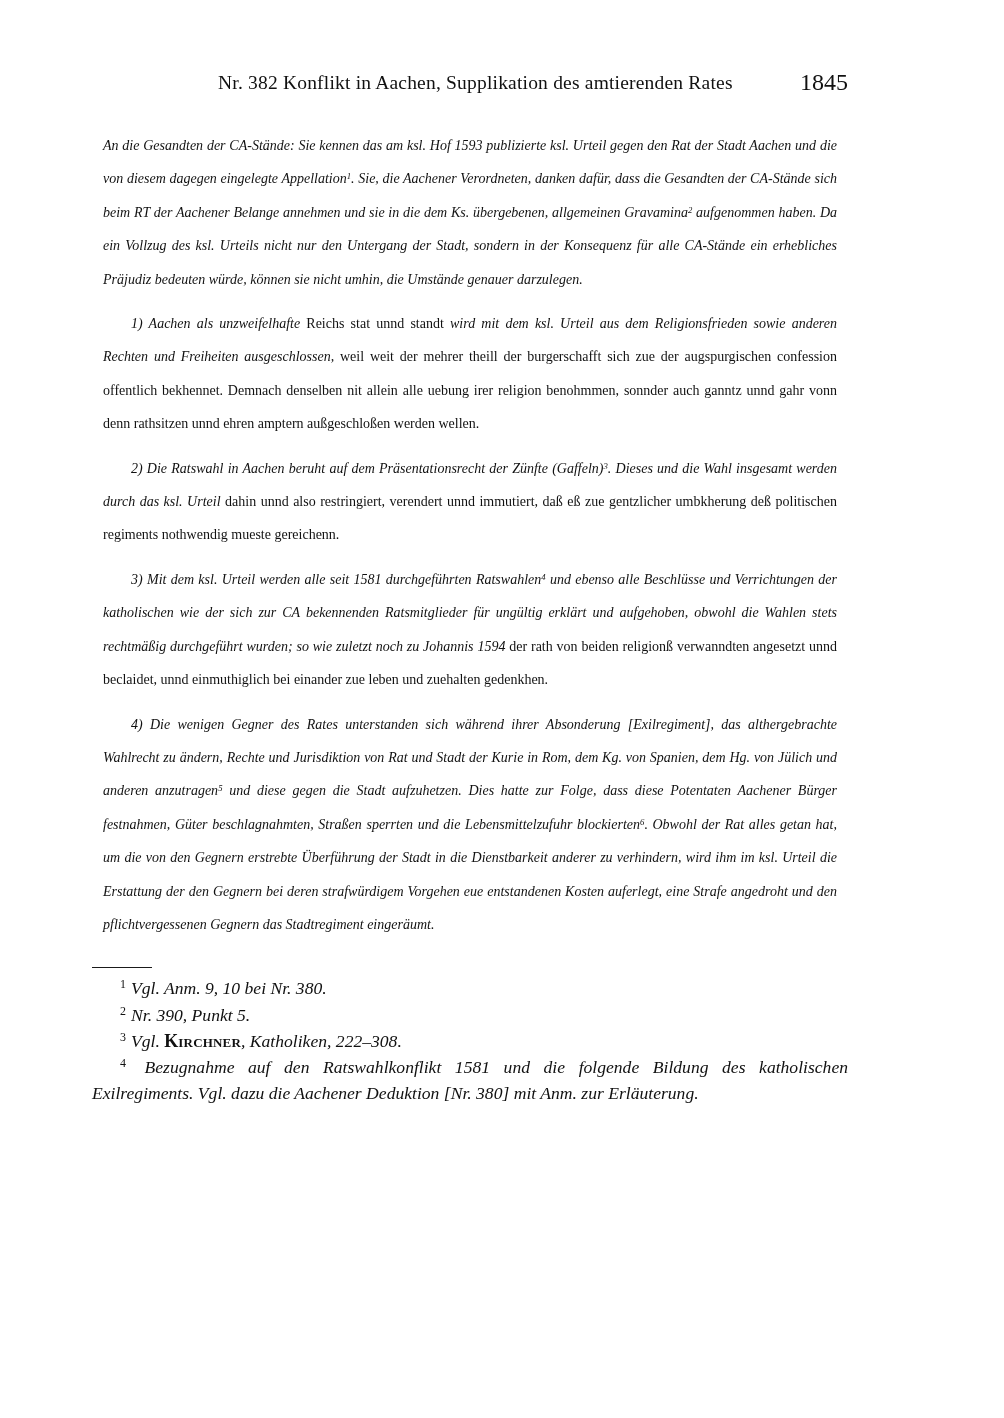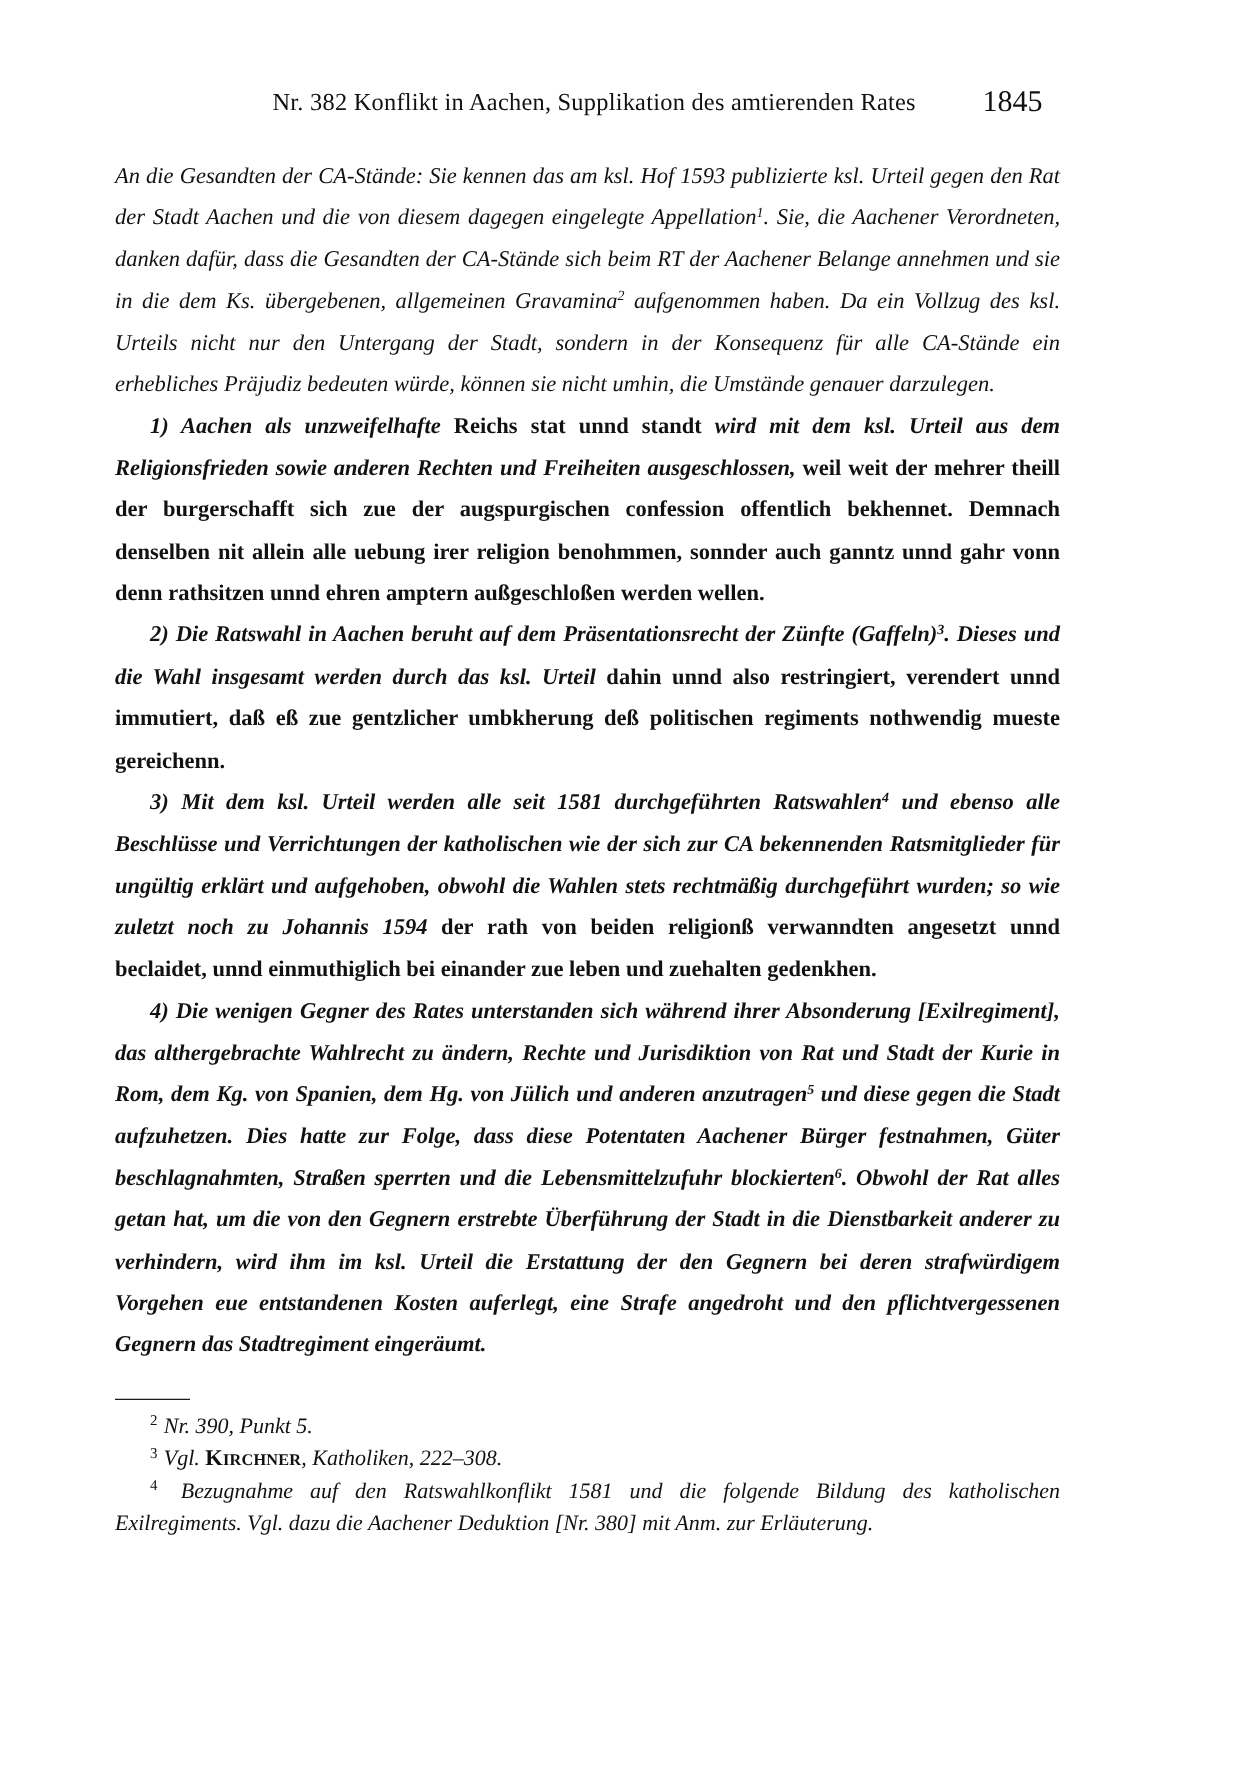--- a/index.html
+++ b/index.html
@@ -37,41 +37,40 @@
   }
   .runhead-title {
     position: absolute;
     left: 126px;
     top: 0;
     white-space: nowrap;
     letter-spacing: 0.01em;
   }
   .runhead-page {
     position: absolute;
-    right: 14px;
+    right: 0;
     top: -3px;
     font-size: 24px;
   }
 
   
   .body-block {
     margin-top: 6px;
   }
   p.para {
-    margin: 0;
-    font-size: 18px;
+    margin: 11px;
+    font-size: 14px;
     line-height: 33.4px;
     text-align: justify;
     text-justify: inter-word;
     hyphens: none;
     -webkit-hyphens: none;
   }
   p.para.indent {
     text-indent: 28px;
-    font-weight: bold;
   }
   .it { font-style: italic; }
   .rm { font-style: normal; }
   sup.fn {
     font-size: 0.62em;
     vertical-align: 0.52em;
     line-height: 0;
     font-style: normal;
   }
   sup.fn.i { font-style: italic; }
@@ -126,20 +125,21 @@
         <p class="para"><span class="it">An die Gesandten der CA-Stände: Sie kennen das am ksl. Hof 1593 publizierte ksl. Urteil gegen den Rat der Stadt Aachen und die von diesem dagegen eingelegte Appellation</span><sup class="fn i">1</sup><span class="it">. Sie, die Aachener Verordneten, danken dafür, dass die Gesandten der CA-Stände sich beim RT der Aachener Belange annehmen und sie in die dem Ks. übergebenen, allgemeinen Gravamina</span><sup class="fn i">2</sup><span class="it"> aufgenommen haben. Da ein Vollzug des ksl. Urteils nicht nur den Untergang der Stadt, sondern in der Konsequenz für alle CA-Stände ein erhebliches Präjudiz bedeuten würde, können sie nicht umhin, die Umstände genauer darzulegen.</span></p>
         <p class="para indent"><span class="it">1) Aachen als unzweifelhafte </span><span class="rm">Reichs stat unnd standt </span><span class="it">wird mit dem ksl. Urteil aus dem Religionsfrieden sowie anderen Rechten und Freiheiten ausgeschlossen, </span><span class="rm">weil weit der mehrer theill der burgerschafft sich zue der augspurgischen confession offentlich bekhennet. Demnach denselben nit allein alle uebung irer religion benohmmen, sonnder auch ganntz unnd gahr vonn denn rathsitzen unnd ehren amptern außgeschloßen werden wellen.</span></p>
         <p class="para indent"><span class="it">2) Die Ratswahl in Aachen beruht auf dem Präsentationsrecht der Zünfte (Gaffeln)</span><sup class="fn i">3</sup><span class="it">. Dieses und die Wahl insgesamt werden durch das ksl. Urteil </span><span class="rm">dahin unnd also restringiert, verendert unnd immutiert, daß eß zue gentzlicher umbkherung deß politischen regiments nothwendig mueste gereichenn.</span></p>
         <p class="para indent"><span class="it">3) Mit dem ksl. Urteil werden alle seit 1581 durchgeführten Ratswahlen</span><sup class="fn i">4</sup><span class="it"> und ebenso alle Beschlüsse und Verrichtungen der katholischen wie der sich zur CA bekennenden Ratsmitglieder für ungültig erklärt und aufgehoben, obwohl die Wahlen stets rechtmäßig durchgeführt wurden; so wie zuletzt noch zu Johannis 1594 </span><span class="rm">der rath von beiden religionß verwanndten angesetzt unnd beclaidet, unnd einmuthiglich bei einander zue leben und zuehalten gedenkhen.</span></p>
         <p class="para indent"><span class="it">4) Die wenigen Gegner des Rates unterstanden sich während ihrer Absonderung [Exilregiment], das althergebrachte Wahlrecht zu ändern, Rechte und Jurisdiktion von Rat und Stadt der Kurie in Rom, dem Kg. von Spanien, dem Hg. von Jülich und anderen anzutragen</span><sup class="fn i">5</sup><span class="it"> und diese gegen die Stadt aufzuhetzen. Dies hatte zur Folge, dass diese Potentaten Aachener Bürger festnahmen, Güter beschlagnahmten, Straßen sperrten und die Lebensmittelzufuhr blockierten</span><sup class="fn i">6</sup><span class="it">. Obwohl der Rat alles getan hat, um die von den Gegnern erstrebte Überführung der Stadt in die Dienstbarkeit anderer zu verhindern, wird ihm im ksl. Urteil die Erstattung der den Gegnern bei deren strafwürdigem Vorgehen eue entstandenen Kosten auferlegt, eine Strafe angedroht und den pflichtvergessenen Gegnern das Stadtregiment eingeräumt.</span></p>
       </div>
 
     <div class="footnotes">
       <div class="fn-rule"></div>
       <div class="fn-list">
+          <p class="fnote"><span class="fn-num">1</span><span class="it">Vgl. Anm. 9, 10 bei Nr. 380.</span></p>
           <p class="fnote"><span class="fn-num">2</span><span class="it">Nr. 390, Punkt 5.</span></p>
           <p class="fnote"><span class="fn-num">3</span><span class="it">Vgl. </span><span class="sc">Kirchner</span><span class="it">, Katholiken, 222–308.</span></p>
           <p class="fnote"><span class="fn-num">4</span><span class="it"> Bezugnahme auf den Ratswahlkonflikt 1581 und die folgende Bildung des katholischen Exilregiments. Vgl. dazu die Aachener Deduktion [Nr. 380] mit Anm. zur Erläuterung.</span></p>
         </div>
     </div>
 
   </div>
 </div>
 
 </body></html>

